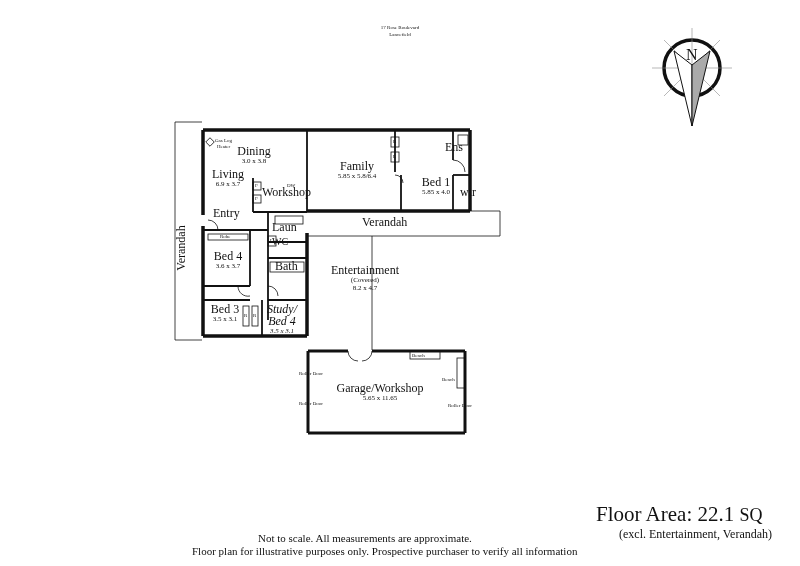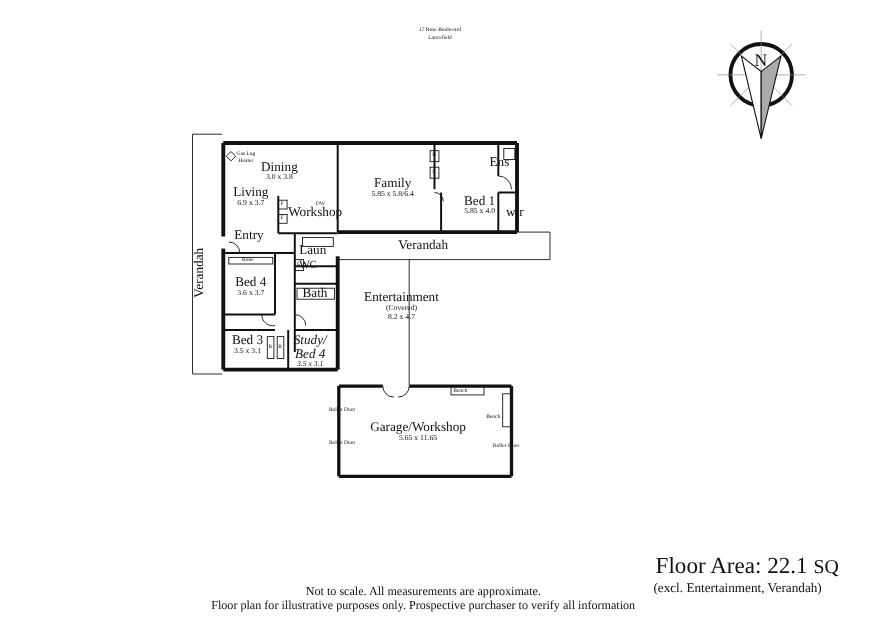--- a/index.html
+++ b/index.html
@@ -5,21 +5,21 @@
   html,body{margin:0;padding:0;background:#fff;}
   body{width:800px;height:566px;position:relative;overflow:hidden;font-family:"DejaVu Serif","Liberation Serif",serif;color:#111;}
   svg{position:absolute;left:0;top:0;}
   .lbl{position:absolute;text-align:center;white-space:nowrap;font-family:"Liberation Serif","DejaVu Serif",serif;color:#111;}
   .big{font-size:12px;line-height:12px;}
   .dim{font-size:7px;line-height:8px;}
   .tiny{font-size:5px;line-height:6px;}
   .addr{font-size:5px;line-height:7px;}
   .note{font-size:11px;line-height:13px;}
   .area-title{font-size:21px;line-height:22px;}
-  .area-sub{font-size:12px;line-height:14px;}
+  .area-sub{font-size:12px;line-height:14px;margin-left:25px;}
 </style>
 </head>
 <body>
 
 <svg width="800" height="566" viewBox="0 0 800 566">
   <g stroke="#111" fill="none">
 
     <g stroke-width="0.8">
       <line x1="175" y1="122" x2="175" y2="340"></line>
       <line x1="175" y1="122" x2="202" y2="122"></line>
@@ -174,18 +174,18 @@
 <div class="lbl tiny" style="left:412px;top:353px;">Bench</div>
 <div class="lbl tiny" style="left:442px;top:377px;">Bench</div>
 <div class="lbl tiny" style="left:393px;top:139px;">B</div>
 <div class="lbl tiny" style="left:393px;top:154px;">L</div>
 <div class="lbl tiny" style="left:270px;top:238px;">L</div>
 <div class="lbl tiny" style="left:244px;top:313px;">R</div>
 <div class="lbl tiny" style="left:253px;top:313px;">R</div>
 <div class="lbl tiny" style="left:255px;top:183px;">F</div>
 <div class="lbl tiny" style="left:255px;top:196px;">F</div>
 
-<div class="lbl note" style="left:258px;top:532px;margin-left:20px;">Not to scale. All measurements are approximate.</div>
+<div class="lbl note" style="left:258px;top:532px;">Not to scale. All measurements are approximate.</div>
 <div class="lbl note" style="left:192px;top:545px;">Floor plan for illustrative purposes only. Prospective purchaser to verify all information</div>
 <div class="lbl area-title" style="left:596px;top:503px;">
   <span>Floor Area: 22.1</span> <span style="font-size:18px;">SQ</span>
 </div>
 <div class="lbl area-sub" style="left:594px;top:527px;">(excl. Entertainment, Verandah)</div>
 
 </body></html>

